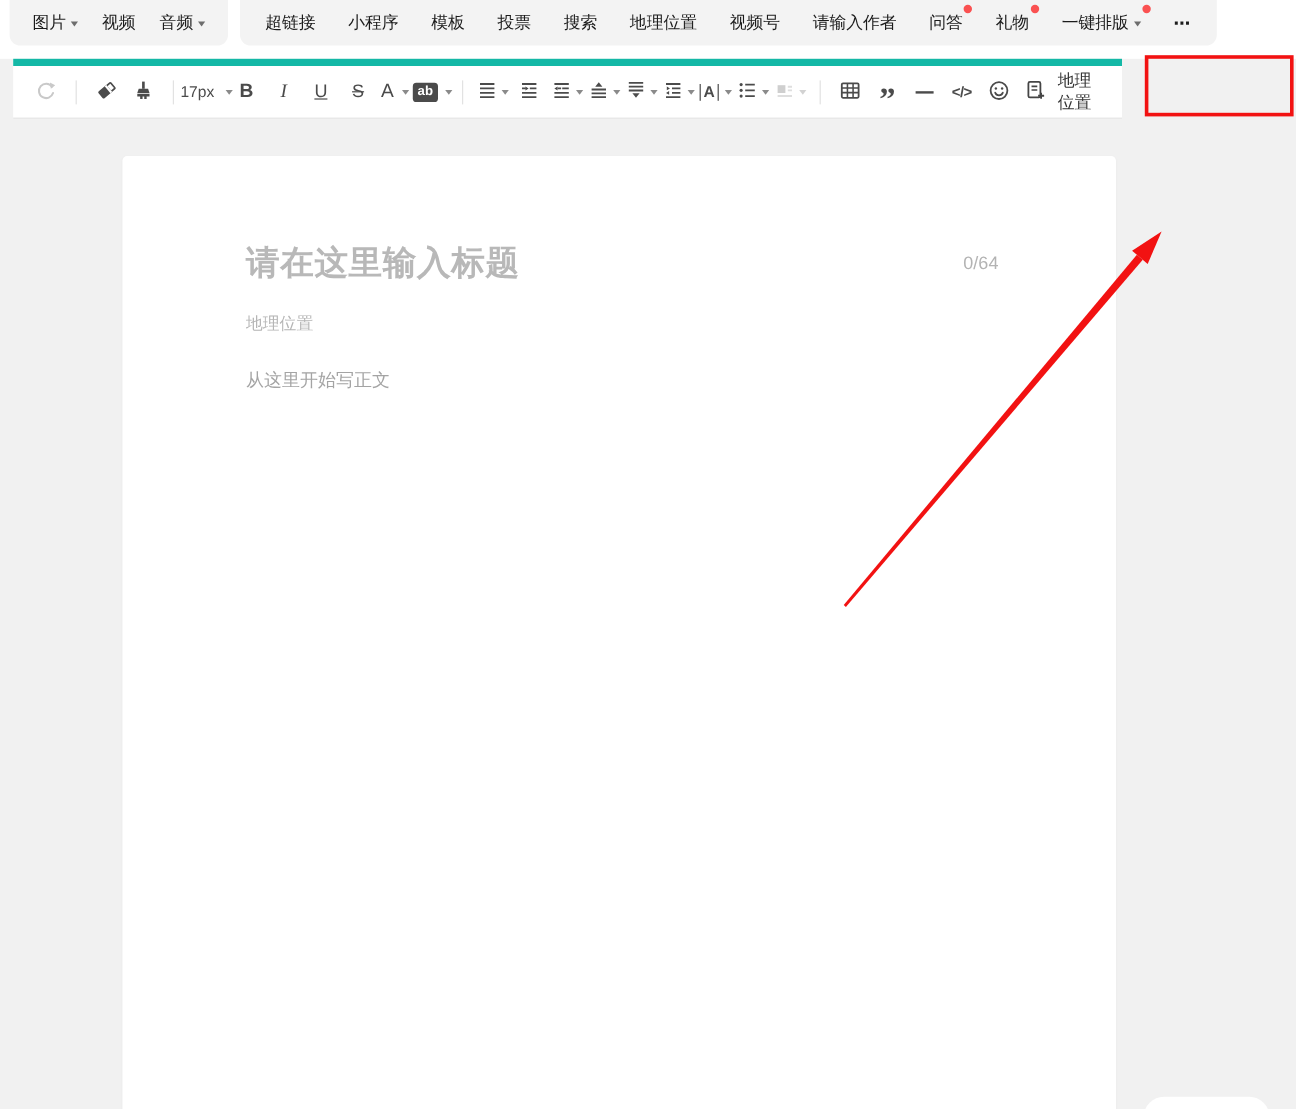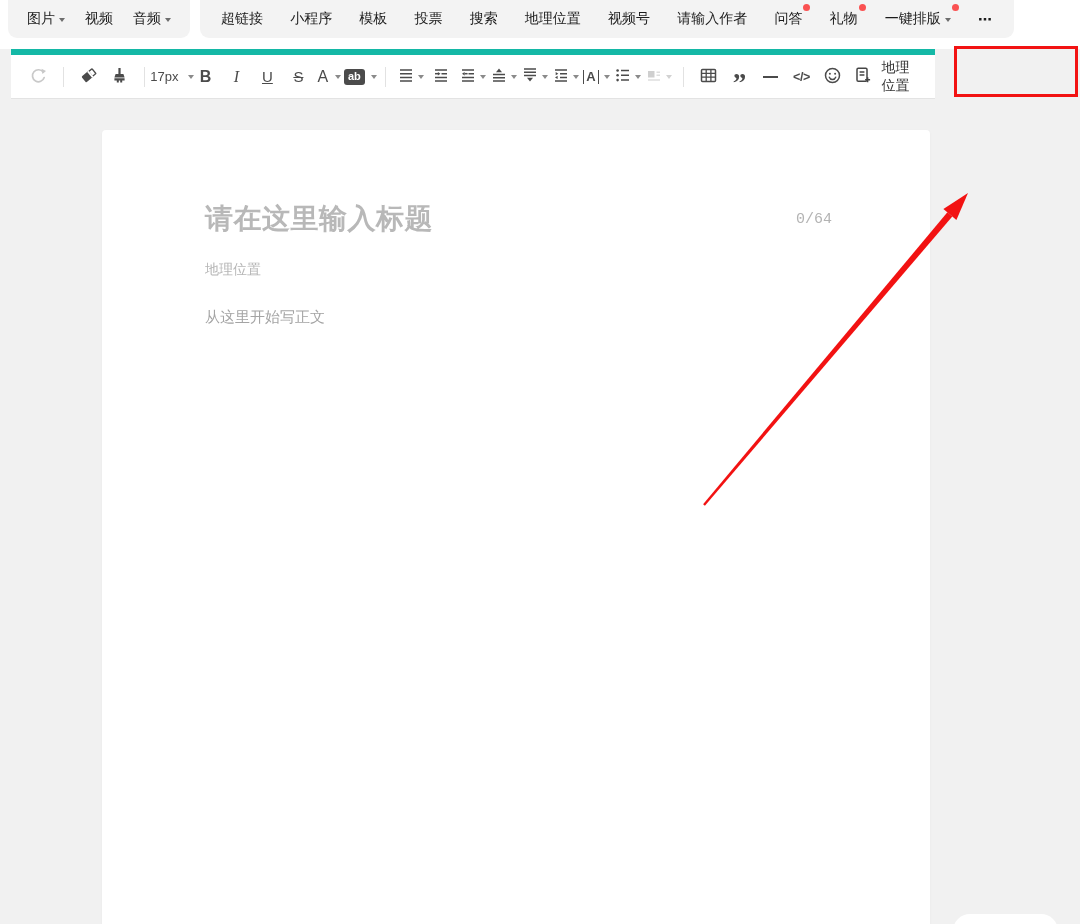--- a/index.html
+++ b/index.html
@@ -54,21 +54,21 @@
   .red-box { position:absolute; left:954px; top:46px; width:124px; height:51px;
     border:3px solid #f21212; z-index:40; pointer-events:none; }
 
   
   .content { position:absolute; top:100px; left:0; width:1080px; height:824px; background:#f1f1f1; }
   .card { position:absolute; left:102px; top:30px; width:828px; height:800px; background:#fff;
     border-radius:4px 4px 0 0; box-shadow:0 1px 3px rgba(0,0,0,0.04); }
   .title-row { display:flex; align-items:center; justify-content:space-between;
     margin:70px 98px 0 103px; }
   .title-ph { font-size:28px; font-weight:700; color:#b8b8b8; letter-spacing:0.5px; cursor:text; }
-  .counter { font-size:15px; color:#b3b3b3;font-family:Liberation Mono, monospace; }
+  .counter { font-size:15px; color:#b3b3b3; }
   .author-ph { margin:23px 98px 0 103px; font-size:14px; color:#b5b5b5; cursor:text; }
   .body-ph { margin:29px 98px 0 103px; font-size:15px; color:#a4a4a4; cursor:text; }
 
   
   .float-panel { position:absolute; left:953px; bottom:-26px; width:105px; height:36px;
     background:#fff; border-radius:17px; z-index:8; }
 
   
   .arrow-overlay { position:absolute; top:0; left:0; width:1080px; height:924px;
     pointer-events:none; z-index:50; }

